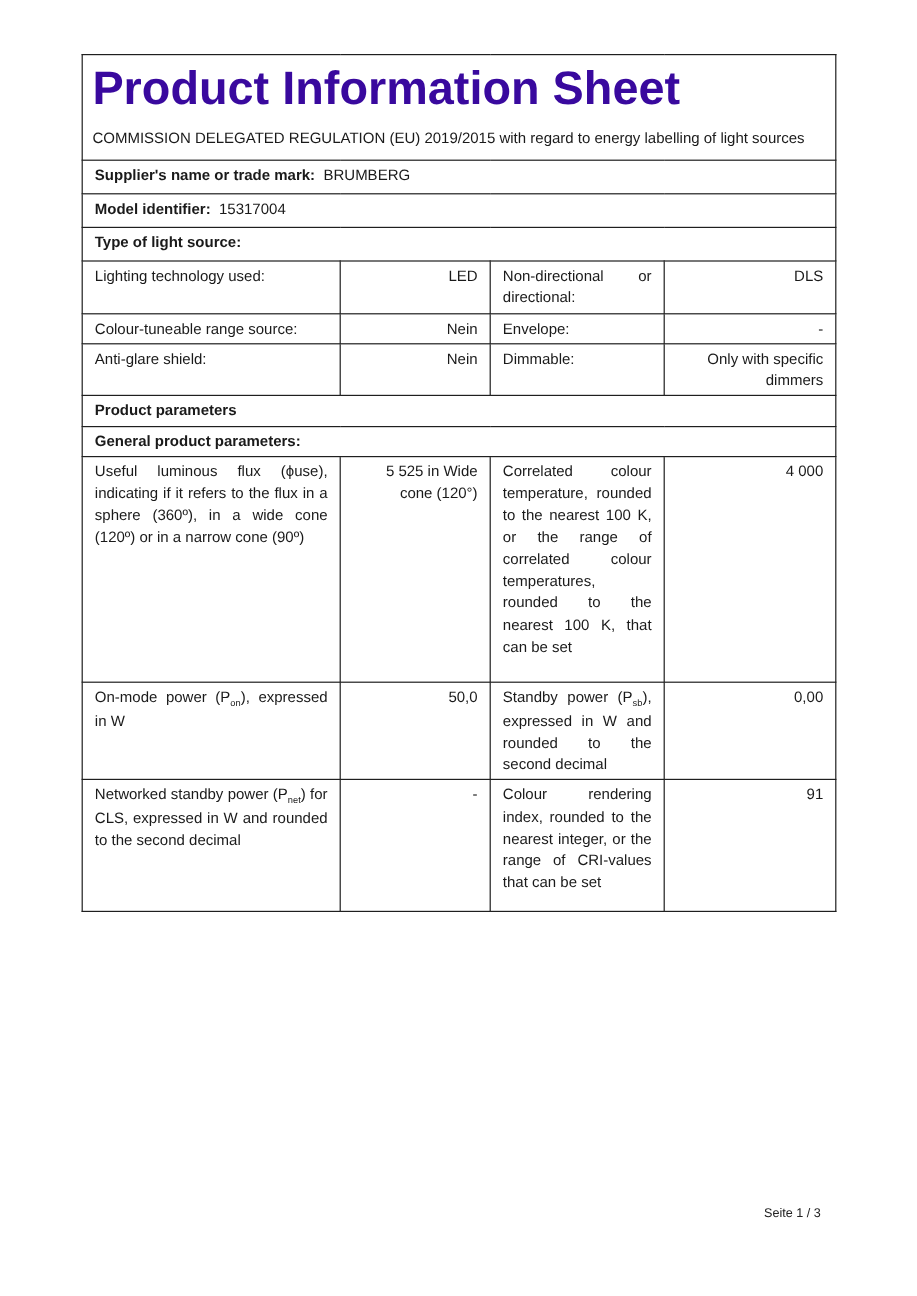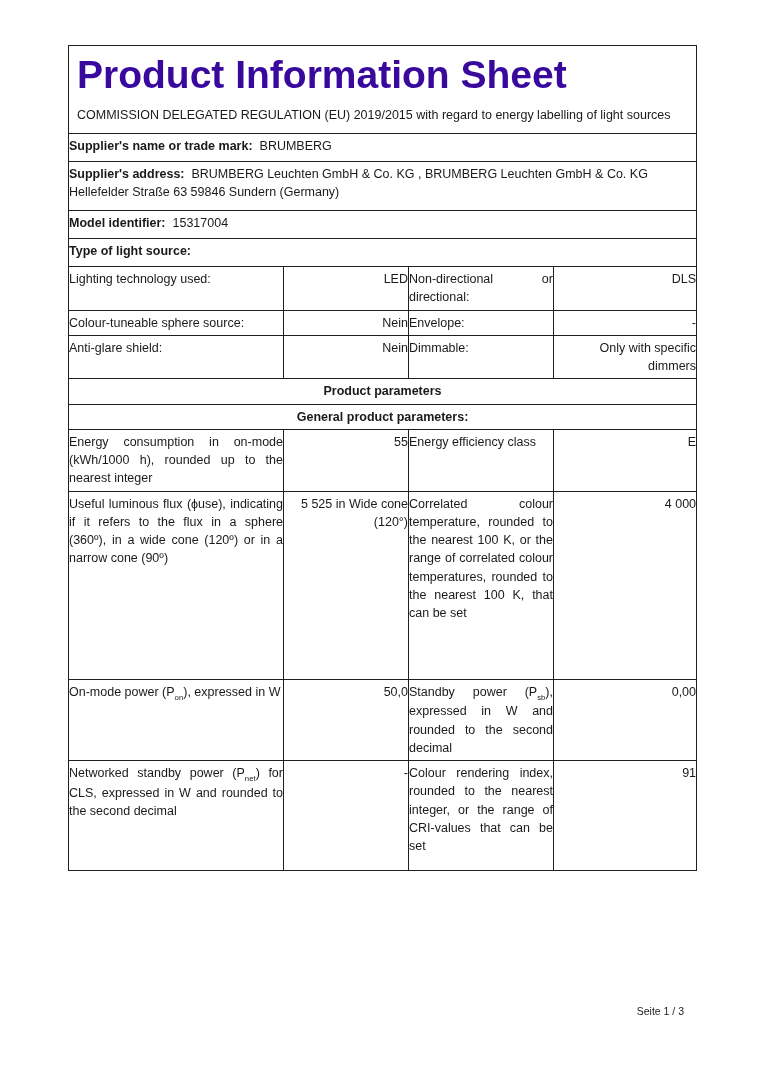--- a/index.html
+++ b/index.html
@@ -15,39 +15,39 @@
   table.main {
     width:628px;
     border-collapse:collapse;
     table-layout:fixed;
     font-size:12.5px;
     line-height:1.46;
   }
   table.main td {
     border:1px solid #1f1f1f;
     vertical-align:top;
-    padding:3px 0;
+    padding:3px 10px;
   }
   .title-cell { padding:8px 8px 6px 8px !important; }
   h1.doc-title {
     font-size:39px;
     font-weight:bold;
     color:var(--title-color,#39099e);
     letter-spacing:0;
     margin-bottom:9px;
     line-height:1.1;
   }
   .subtitle { font-size:12.5px; line-height:1.45; }
   .b { font-weight:bold; }
   .lbl { font-weight:bold; }
   .val-inline { font-weight:normal; }
   td.valcell { text-align:right; padding:3px 4px; }
   td.just { text-align:justify; }
   td.pre { white-space:pre-line; }
-  td.sechdr { text-align:center; font-weight:bold; padding:1px 4px; }
+  td.sechdr { font-weight:bold; padding:1px 4px; }
   sub { font-size:0.62em; }
   .footer {
     position:absolute;
     top:1005px;
     right:80px;
     font-size:10.5px;
     color:#222;
   }
 </style>
 </head>
@@ -67,68 +67,56 @@
           <h1 class="doc-title">Product Information Sheet</h1>
           <div class="subtitle">COMMISSION DELEGATED REGULATION (EU) 2019/2015 with regard to energy labelling of light sources</div>
         </td>
       </tr>
       <tr style="height:28px">
         <td colspan="4">
           <span class="lbl">Supplier's name or trade mark:</span>&nbsp;
           <span class="val-inline">BRUMBERG</span>
         </td>
       </tr>
-      <tr style="height:49px">
-        <td colspan="4">
-          <span class="lbl">Supplier's address:</span>&nbsp;
-          <span class="val-inline">BRUMBERG Leuchten GmbH &amp; Co. KG , BRUMBERG Leuchten GmbH &amp; Co. KG Hellefelder Straße 63 59846 Sundern (Germany)</span>
-        </td>
-      </tr>
       <tr style="height:28px">
         <td colspan="4">
           <span class="lbl">Model identifier:</span>&nbsp;
           <span class="val-inline">15317004</span>
         </td>
       </tr>
       <tr style="height:28px">
         <td colspan="4" class="b">Type of light source:</td>
       </tr>
 
       <tr style="height:41px">
         <td class="just">Lighting technology used:</td>
         <td class="valcell">LED</td>
         <td class="just">Non-directional or directional:</td>
         <td class="valcell">DLS</td>
       </tr>
       <tr style="height:22px">
-        <td>Colour-tuneable sphere source:</td>
+        <td>Colour-tuneable range source:</td>
         <td class="valcell">Nein</td>
         <td>Envelope:</td>
         <td class="valcell">-</td>
       </tr>
       <tr style="height:41px">
         <td>Anti-glare shield:</td>
         <td class="valcell">Nein</td>
         <td>Dimmable:</td>
         <td class="valcell">Only with specific dimmers</td>
       </tr>
 
       <tr style="height:21px">
         <td colspan="4" class="sechdr">Product parameters</td>
       </tr>
       <tr style="height:21px">
         <td colspan="4" class="sechdr">General product parameters:</td>
       </tr>
 
-      <tr style="height:59px">
-        <td class="just">Energy consumption in on-mode (kWh/1000 h), rounded up to the nearest integer</td>
-        <td class="valcell">55</td>
-        <td class="just">Energy efficiency class</td>
-        <td class="valcell">E</td>
-      </tr>
       <tr style="height:188px">
         <td class="just">Useful luminous flux (ϕuse), indicating if it refers to the flux in a sphere (360º), in a wide cone (120º) or in a narrow cone (90º)</td>
         <td class="valcell">5 525 in Wide cone (120°)</td>
         <td class="just">Correlated colour temperature, rounded to the nearest 100 K, or the range of correlated colour temperatures, rounded to the nearest 100 K, that can be set</td>
         <td class="valcell">4 000</td>
       </tr>
       <tr style="height:77px">
         <td class="just">On-mode power (P<sub>on</sub>), expressed in W</td>
         <td class="valcell">50,0</td>
         <td class="just">Standby power (P<sub>sb</sub>), expressed in W and rounded to the second decimal</td>

